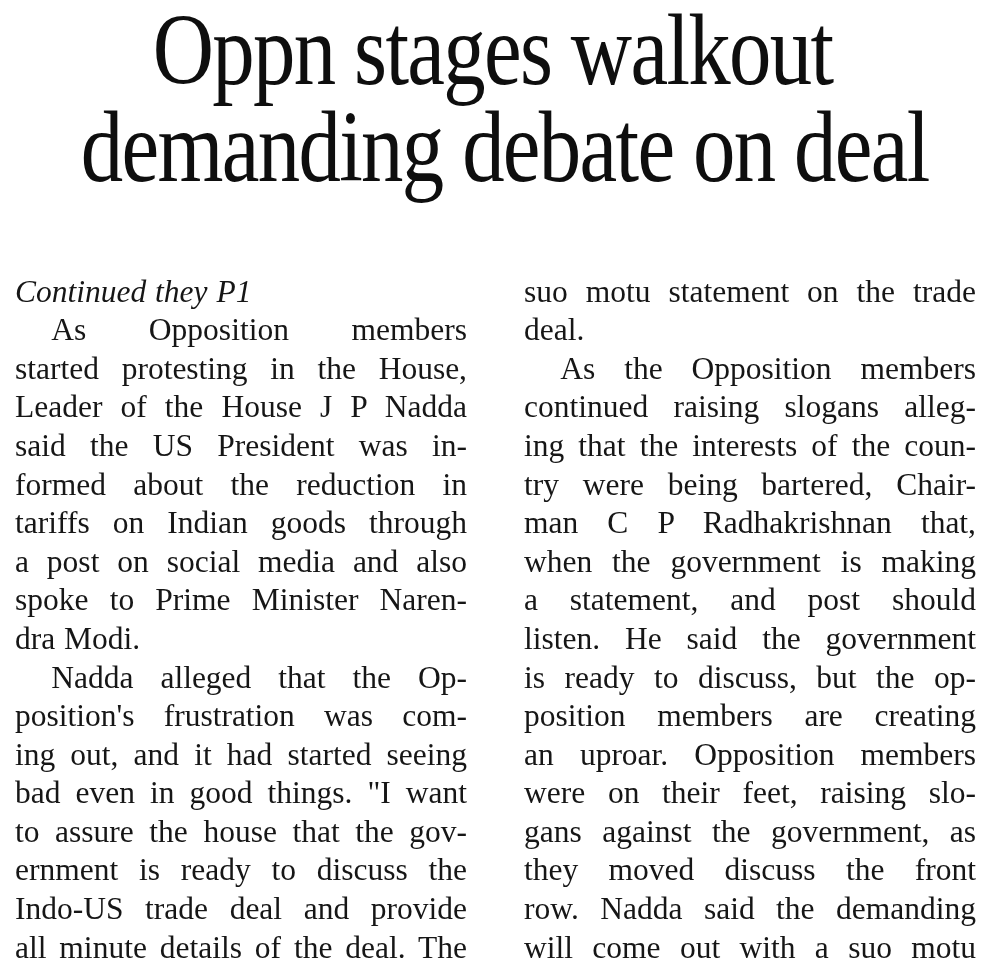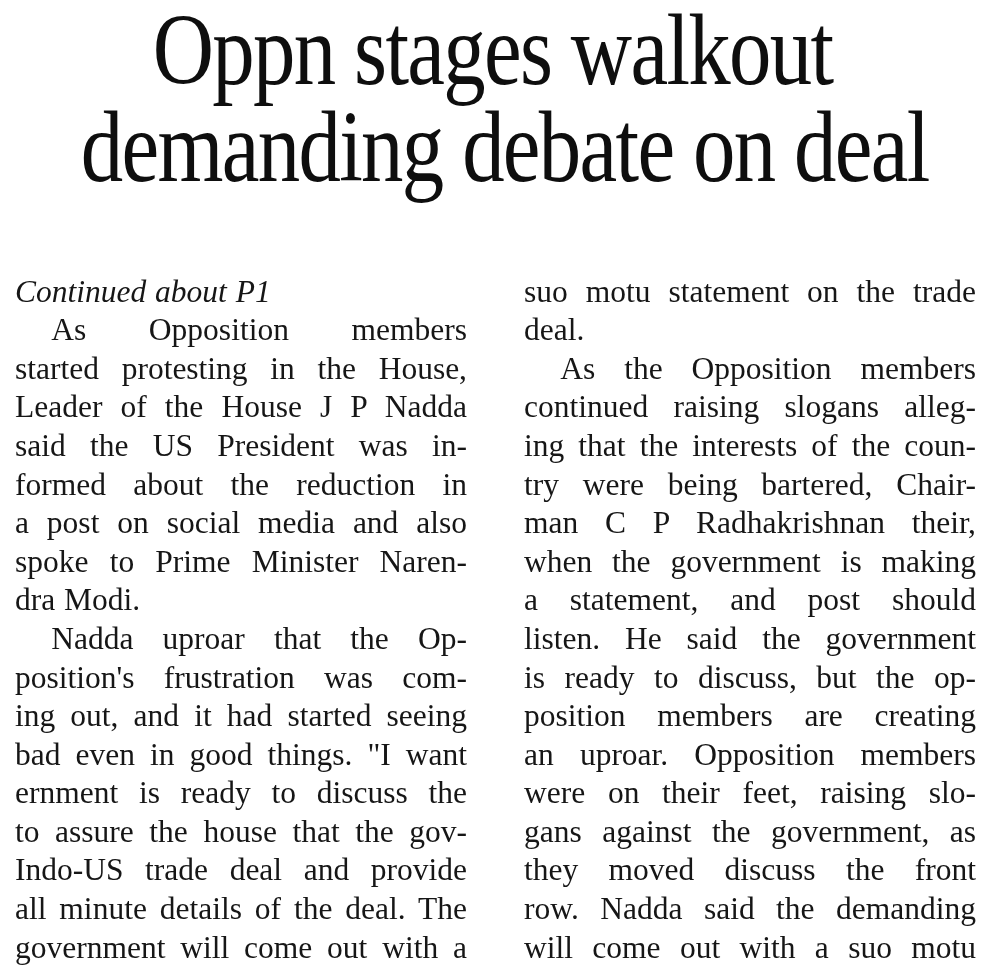--- a/index.html
+++ b/index.html
@@ -65,47 +65,48 @@
 </head>
 <body>
 
 <div class="page">
   <h1 class="headline">
     <span class="hl-line"><span class="hl-inner">Oppn stages walkout</span></span>
     <span class="hl-line"><span class="hl-inner">demanding debate on deal</span></span>
   </h1>
   <div class="columns">
     <div class="col">
-        <div class="line end italic">Continued about P1</div>
+        <div class="line end italic">Continued they P1</div>
         <div class="line indent">As Opposition members</div>
         <div class="line">started protesting in the House,</div>
         <div class="line">Leader of the House J P Nadda</div>
         <div class="line">said the US President was in-</div>
         <div class="line">formed about the reduction in</div>
+        <div class="line">tariffs on Indian goods through</div>
         <div class="line">a post on social media and also</div>
         <div class="line">spoke to Prime Minister Naren-</div>
         <div class="line end">dra Modi.</div>
-        <div class="line indent">Nadda uproar that the Op-</div>
+        <div class="line indent">Nadda alleged that the Op-</div>
         <div class="line">position's frustration was com-</div>
         <div class="line">ing out, and it had started seeing</div>
         <div class="line">bad even in good things. "I want</div>
+        <div class="line">to assure the house that the gov-</div>
         <div class="line">ernment is ready to discuss the</div>
-        <div class="line">to assure the house that the gov-</div>
         <div class="line">Indo-US trade deal and provide</div>
         <div class="line">all minute details of the deal. The</div>
         <div class="line">government will come out with a</div>
       </div>
     <div class="col">
         <div class="line">suo motu statement on the trade</div>
         <div class="line end">deal.</div>
         <div class="line indent">As the Opposition members</div>
         <div class="line">continued raising slogans alleg-</div>
         <div class="line">ing that the interests of the coun-</div>
         <div class="line">try were being bartered, Chair-</div>
-        <div class="line">man C P Radhakrishnan their,</div>
+        <div class="line">man C P Radhakrishnan that,</div>
         <div class="line">when the government is making</div>
         <div class="line">a statement, and post should</div>
         <div class="line">listen. He said the government</div>
         <div class="line">is ready to discuss, but the op-</div>
         <div class="line">position members are creating</div>
         <div class="line">an uproar. Opposition members</div>
         <div class="line">were on their feet, raising slo-</div>
         <div class="line">gans against the government, as</div>
         <div class="line">they moved discuss the front</div>
         <div class="line">row. Nadda said the demanding</div>

